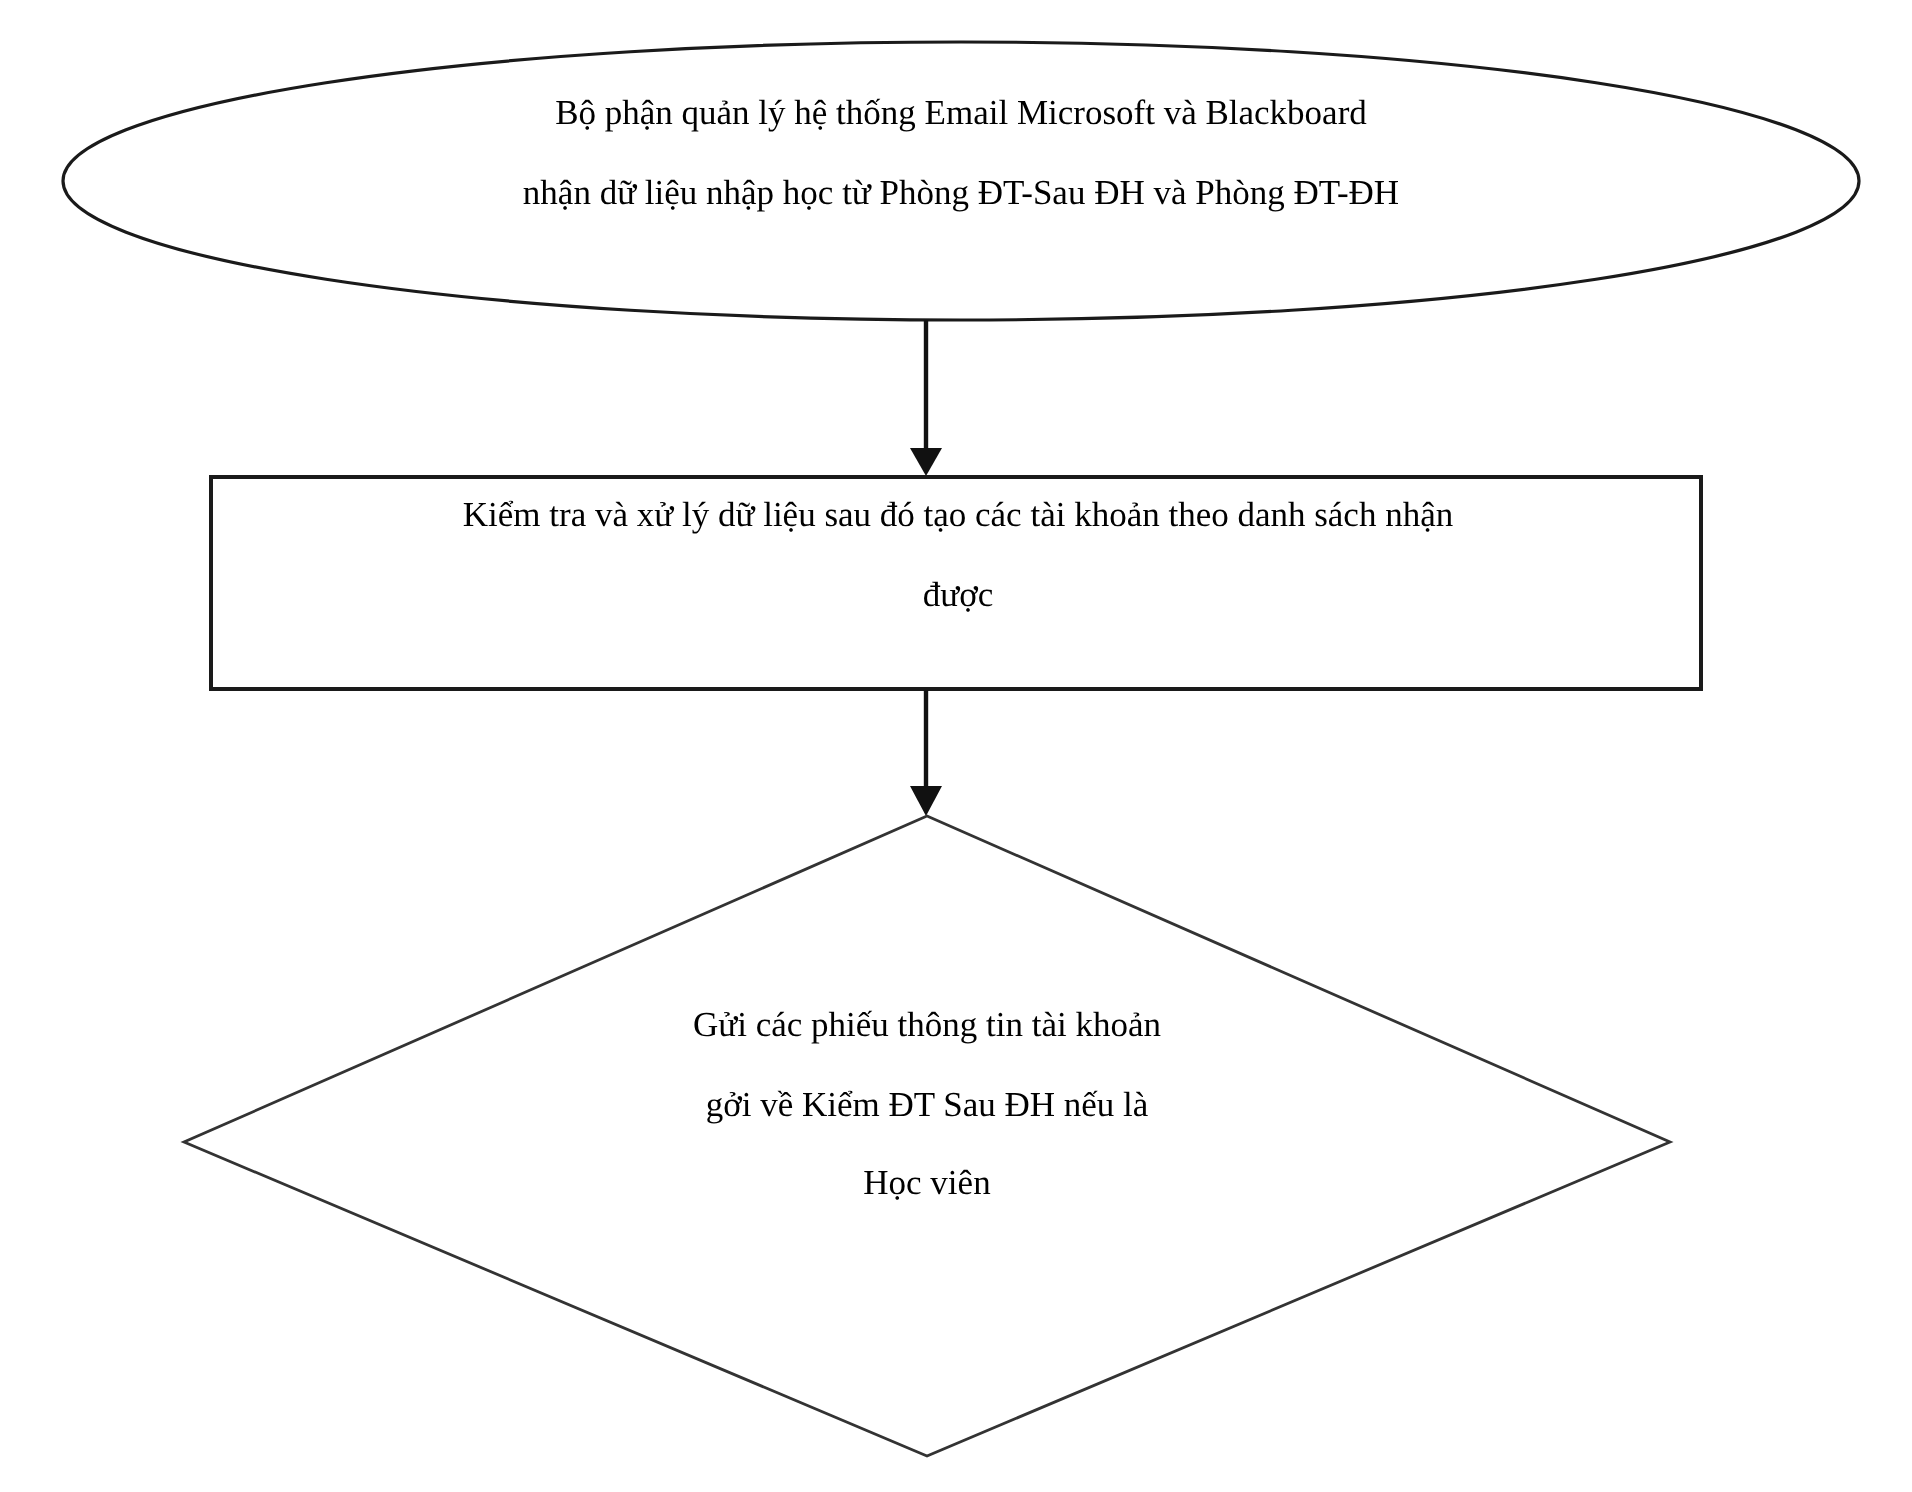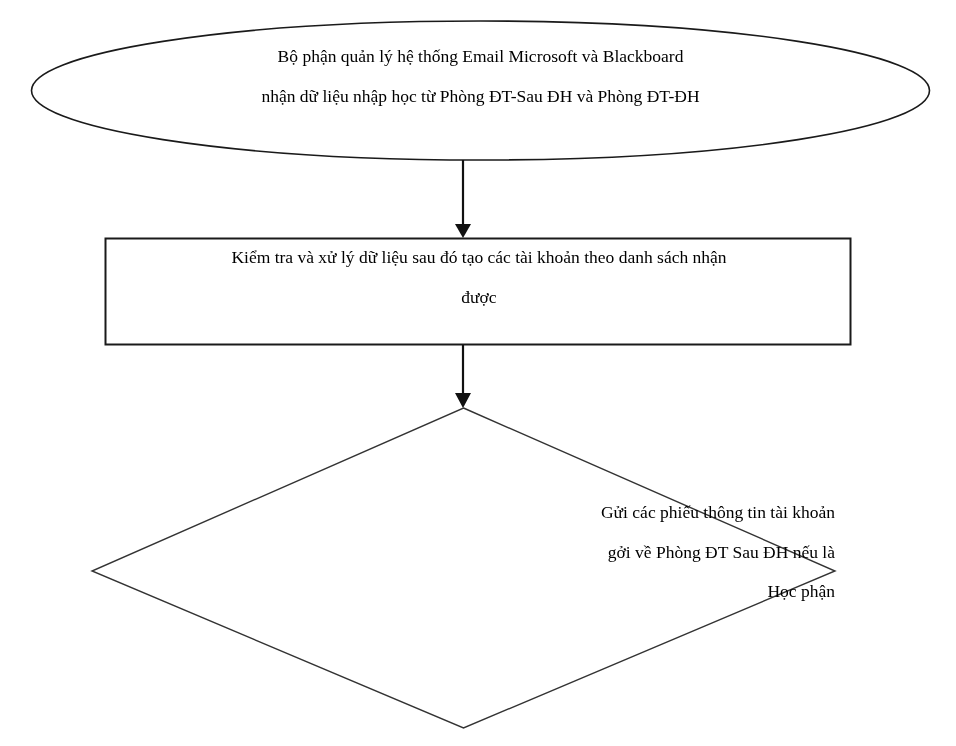--- a/index.html
+++ b/index.html
@@ -69,21 +69,21 @@
     top: 408px;
     width: 743px;
     height: 244px;      
     overflow: hidden;
   }
   #diamond-text {
     position: absolute;
     left: 0;
     top: 96px;
     width: 743px;
-    text-align: right;
+    text-align: center;
     font-size: 17.5px;
     line-height: 1.0;
     color: #000000;
     font-family: "Liberation Serif", "DejaVu Serif", serif;
   }
   #diamond-text .line {
     display: block;
     white-space: nowrap;
     margin-bottom: 22px;
   }
@@ -114,18 +114,18 @@
   </div>
 
   <div class="node-text" id="ellipse-text">
     <span class="line">Bộ phận quản lý hệ thống Email Microsoft và Blackboard</span>
     <span class="line">nhận dữ liệu nhập học từ Phòng ĐT-Sau ĐH và Phòng ĐT-ĐH</span>
   </div>
 
   <div id="diamond-clip">
     <div id="diamond-text">
       <span class="line">Gửi các phiếu thông tin tài khoản</span>
-      <span class="line">gởi về Phòng ĐT Sau ĐH nếu là</span>
-      <span class="line">Học phận</span>
+      <span class="line">gởi về Kiểm ĐT Sau ĐH nếu là</span>
+      <span class="line">Học viên</span>
     </div>
   </div>
 
 </div>
 
 </body></html>

